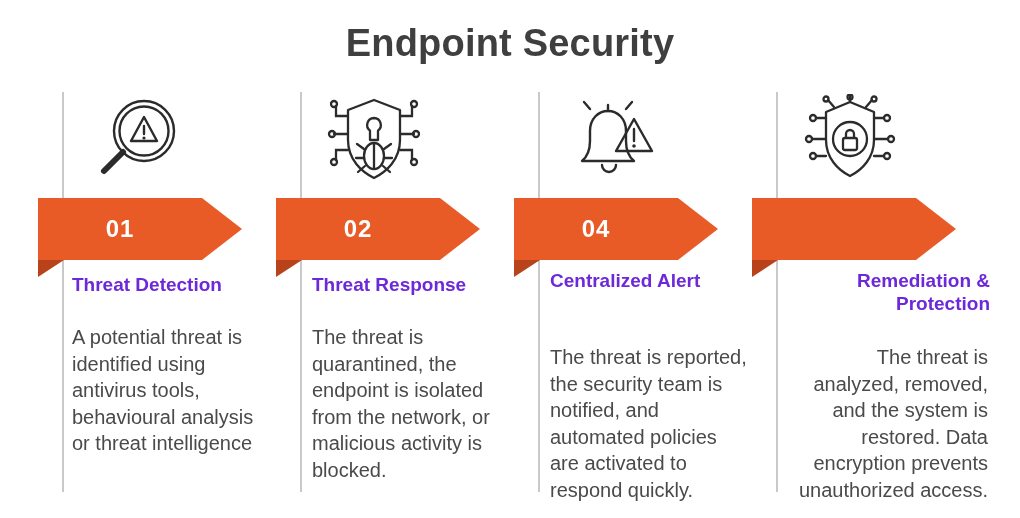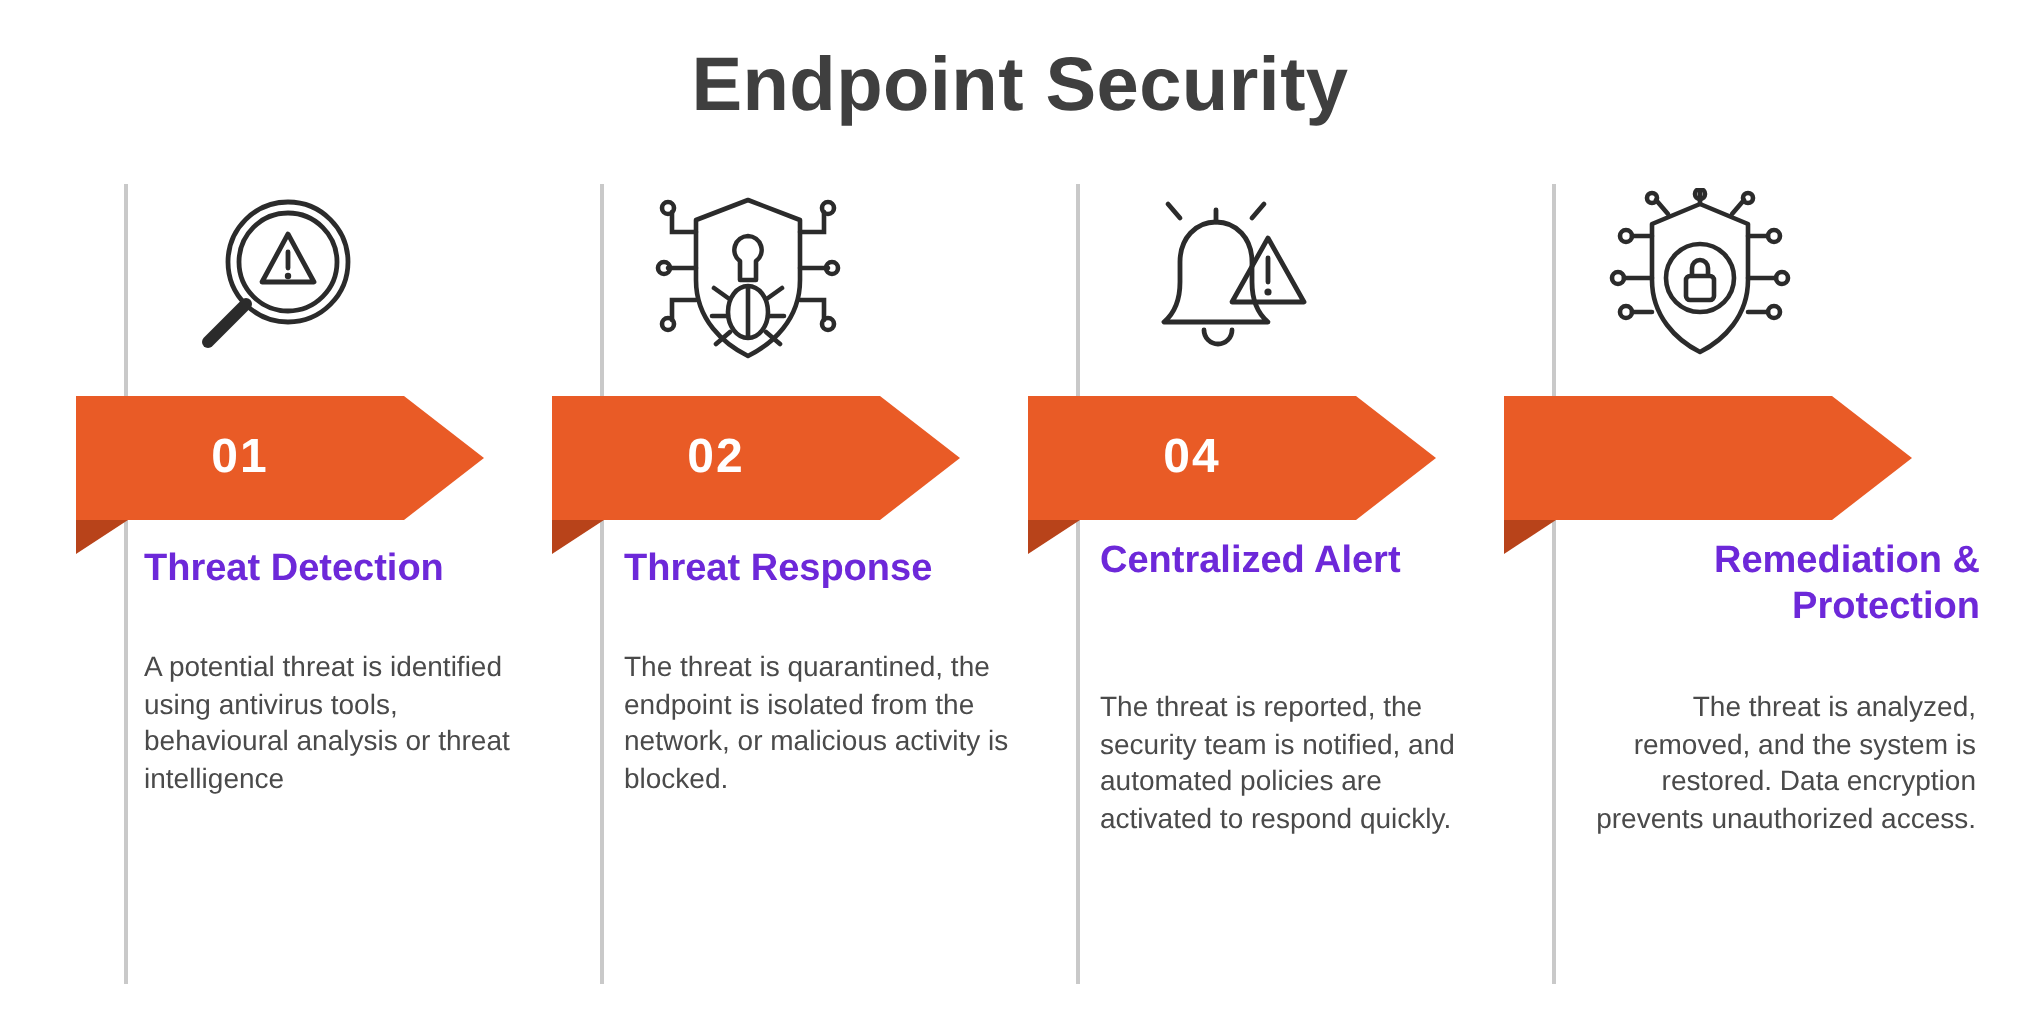--- a/index.html
+++ b/index.html
@@ -120,21 +120,21 @@
     font-size: 19px;
     font-weight: bold;
     color: #6d28d9;
     line-height: 1.2;
   }
   .step-desc {
     position: absolute;
     left: 34px;
     top: 232px;
     width: 198px;
-    font-size: 14px;
+    font-size: 20px;
     line-height: 1.33;
     color: #4a4a4a;
   }
   
   .step-1 .step-title, .step-1 .step-desc { left: 36px; }
   .step-2 .step-title, .step-2 .step-desc { left: 36px; }
   .step-3 .step-title, .step-3 .step-desc { left: 38px; text-align: right; }
   .step-2 .step-desc { top: 252px; }
   .step-3 .step-desc { top: 252px; }
   .step-2 .step-title { top: 178px; }

